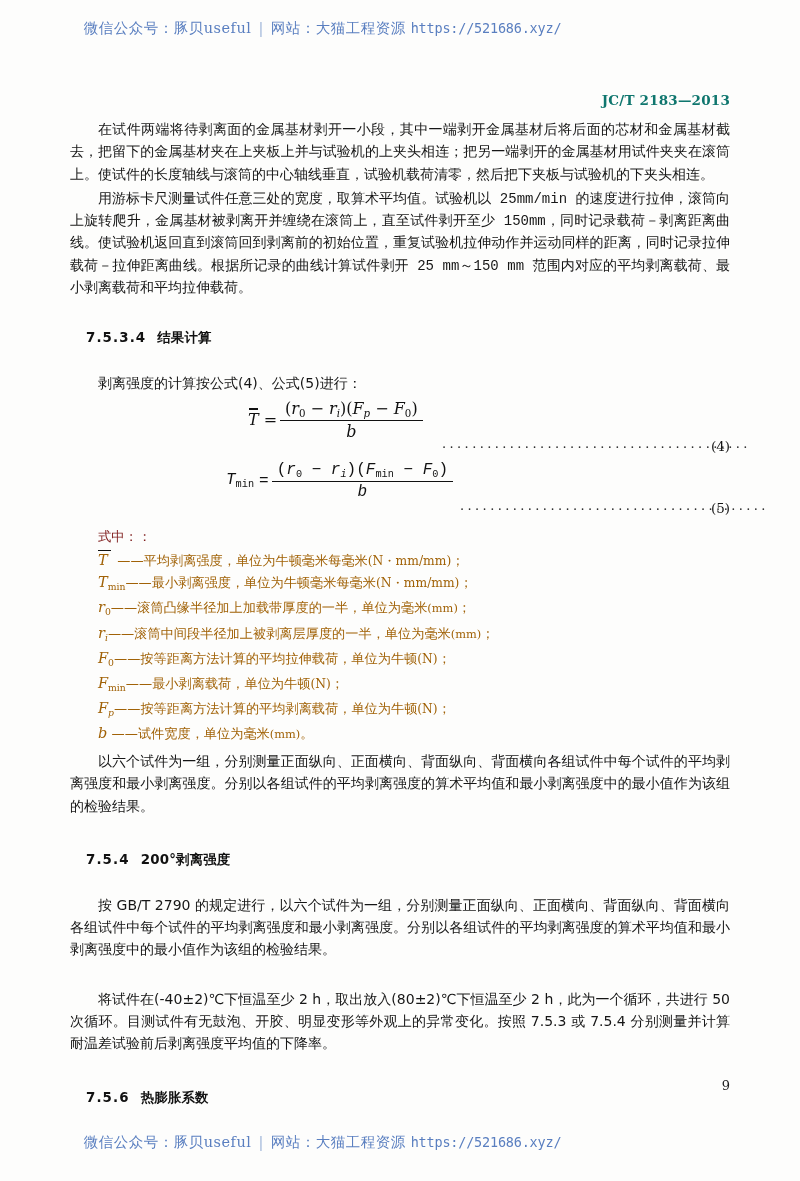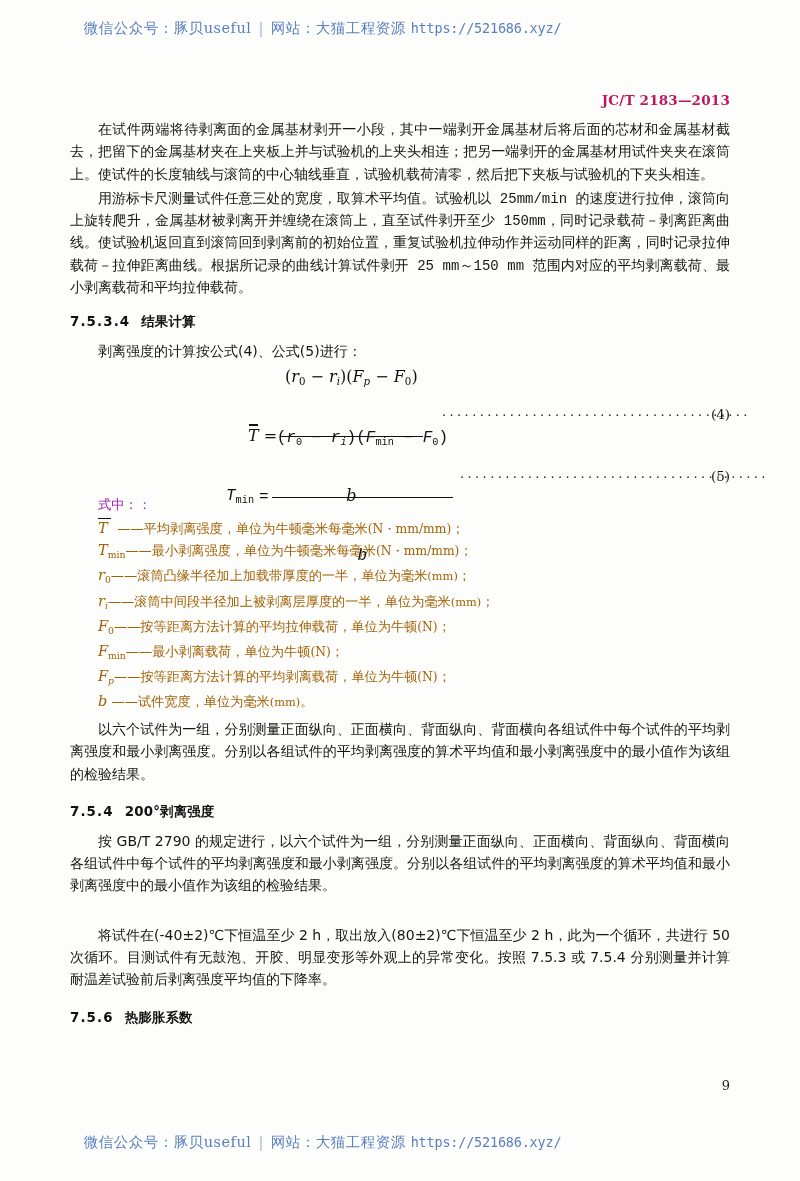--- a/index.html
+++ b/index.html
@@ -47,21 +47,21 @@
   .watermark .cnlabel { letter-spacing: 0.5px; }
 
   
   .doc-header {
     position: absolute;
     top: 92px;
     right: 70px;
     font-family: "DejaVu Serif", "Liberation Serif", serif;
     font-weight: bold;
     font-size: 13.5px;
-    color: #be185d;
+    color: #0f766e;
     letter-spacing: 0.2px;
   }
 
   
   .content {
     position: absolute;
     top: 118px;
     left: 70px;
     width: 660px;
   }
@@ -75,21 +75,21 @@
     color: #161616;
     font-family: "DejaVu Sans", "Liberation Sans", sans-serif;
   }
   p.body + p.body { margin-top: 3px; font-family: Liberation Mono, monospace; }
 
   .gap-sm { height: 9px; }
   .gap-md { height: 14px; }
   .gap-lg { height: 18px; }
 
   h3.clause {
-    margin: 0;
+    margin: 16px;
     font-size: 13.4px;
     font-weight: bold;
     color: #111;
     letter-spacing: 0.2px;
     font-family: "DejaVu Sans", "Liberation Sans", sans-serif;
   }
   h3.clause .num {
     letter-spacing: 1.1px;
     margin-right: 11px;
   }
@@ -119,21 +119,20 @@
     top: -2px;
     height: 1.4px;
     background: #111;
   }
   .eq { font-style: normal; padding: 0 3px; }
   .frac {
     display: inline-flex;
     flex-direction: column;
     align-items: center;
     vertical-align: middle;
-    gap: 48px;
   }
   .frac .numer {
     padding: 0 5px 1px 5px;
     white-space: nowrap;
   }
   .frac .bar {
     width: 100%;
     height: 1.3px;
     background: #111;
   }
@@ -163,21 +162,21 @@
     bottom: 3px;
     font-family: "DejaVu Serif", "Liberation Serif", serif;
     font-size: 13.5px;
     color: #141414;
   }
 
   
   .where-intro {
     font-size: 13.3px;
     margin-left: 28px;
-    color: #a21caf;
+    color: #7f1d1d;
   }
   ul.defs {
     list-style: none;
     margin: 4px 0 0 0;
     padding: 0 0 0 28px;
   }
   ul.defs li {
     font-size: 13.2px;
     line-height: 21.6px;
     color: #a16207;

